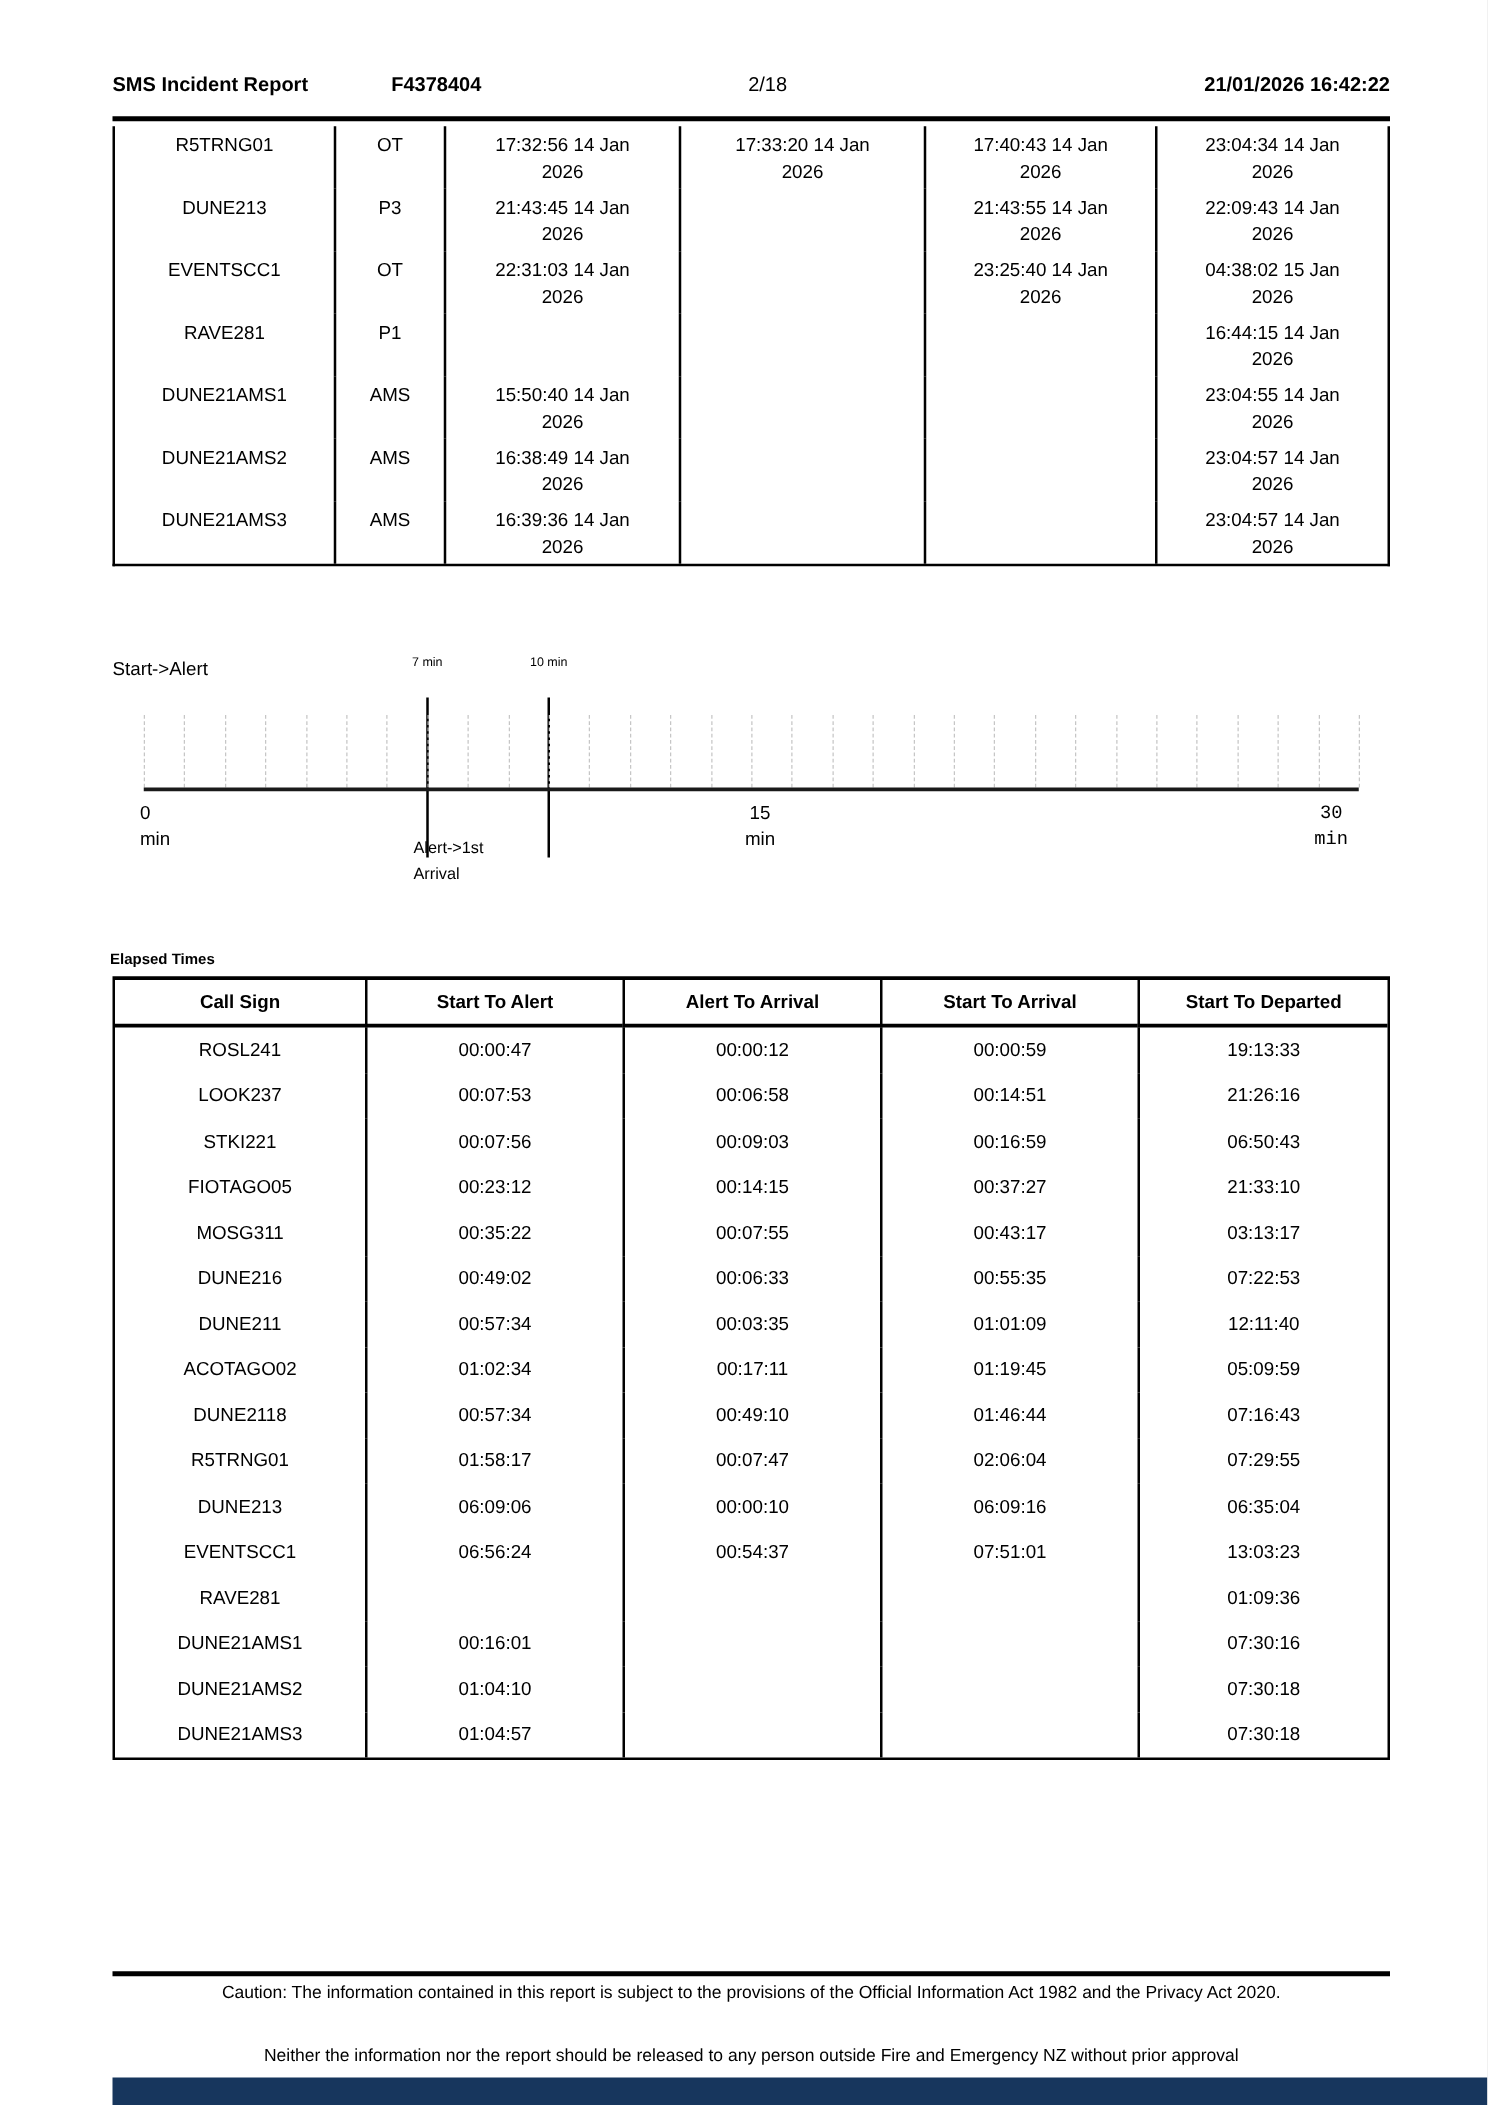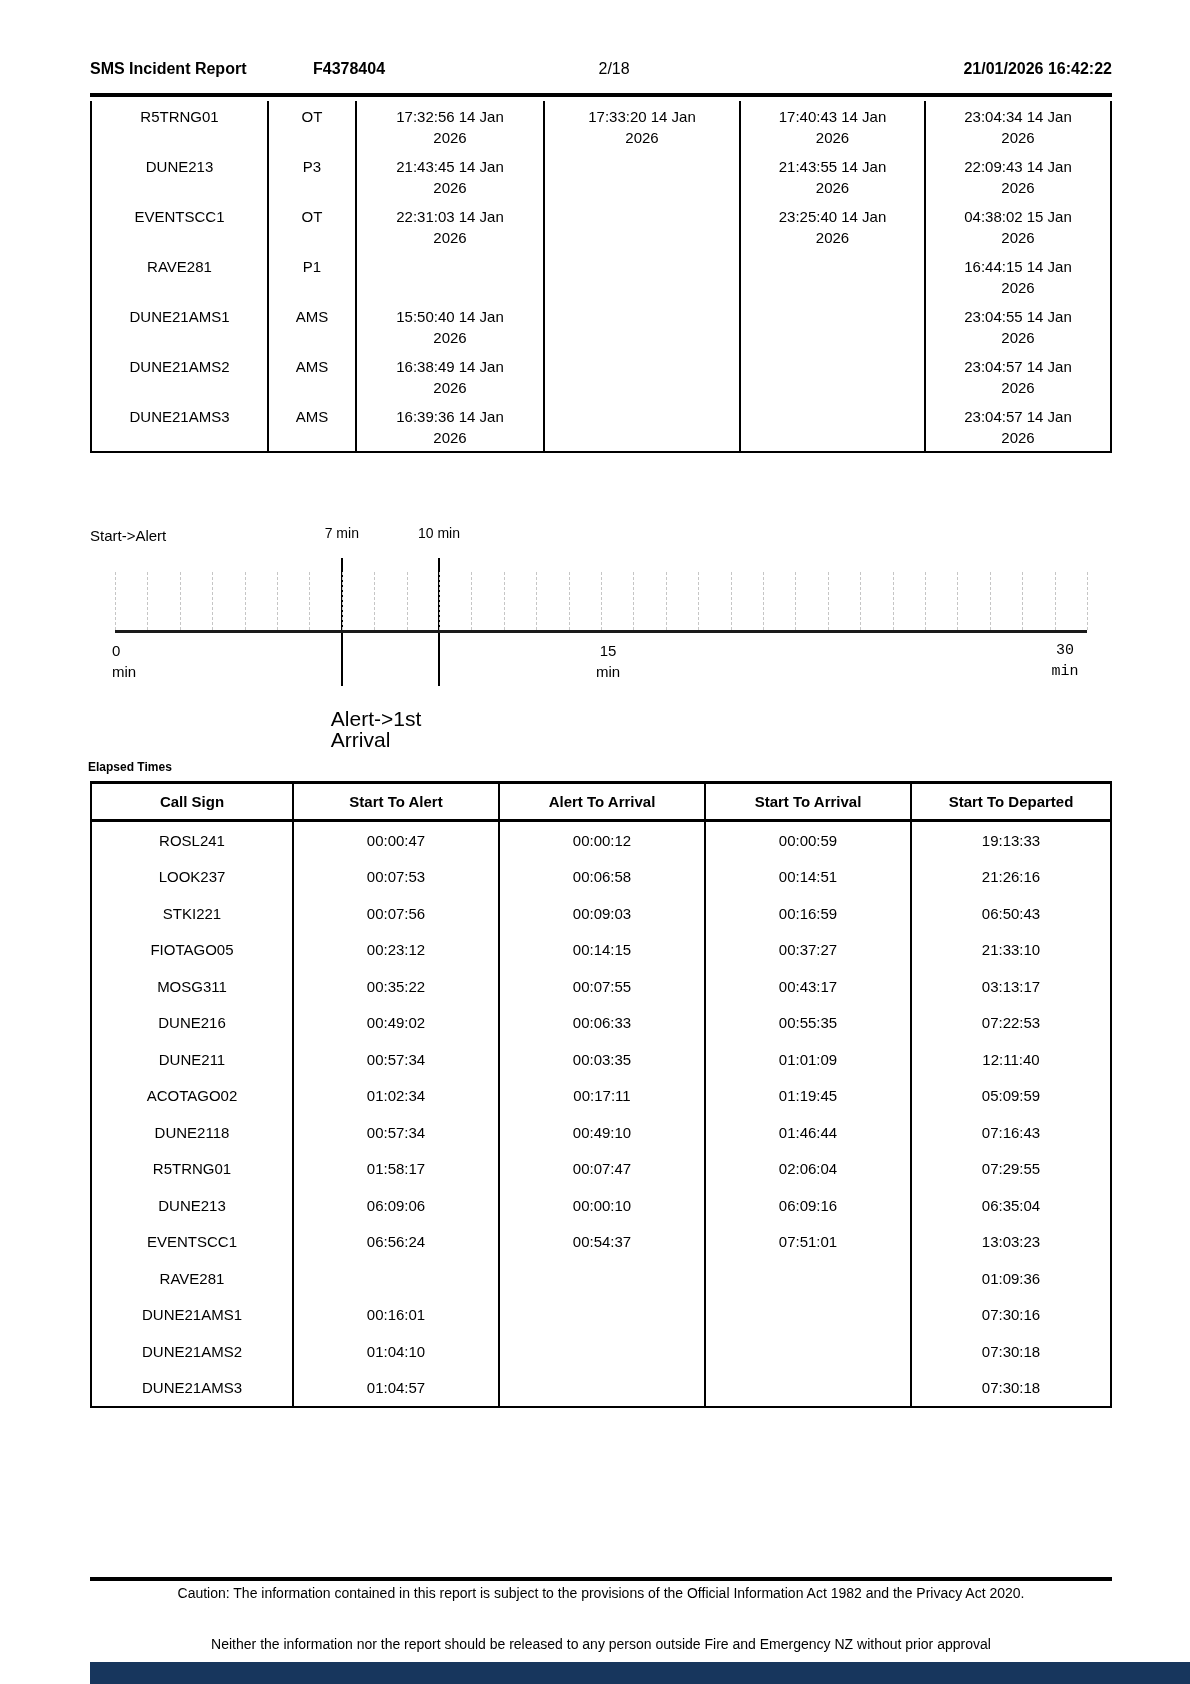--- a/index.html
+++ b/index.html
@@ -21,27 +21,27 @@
   .res-table {
     position:absolute; top:101px; left:90px; width:1022px;
     border-left:2px solid #000; border-right:2px solid #000; border-bottom:2px solid #000;
     font-size:15px; line-height:21px;
   }
   .res-table td { border-left:2px solid #000; vertical-align:top; text-align:center; padding:5px 2px 0 2px; height:50px; }
   .res-table td:first-child { border-left:none; }
   .res-table .wrap { display:inline-block; max-width:124px; }
   
   .tl-label { position:absolute; font-size:15px; }
-  .tl-marker-label { position:absolute; font-size:14px; transform:translateX(-50%); white-space:nowrap; }
+  .tl-marker-label { position:absolute; font-size:10px; transform:translateX(-50%); white-space:nowrap; }
   .tl-marker-line { position:absolute; top:558px; height:128px; width:2px; background:#000; }
   .tl-tick { position:absolute; top:572px; height:58px; width:0; border-left:1px dashed #c6c6c6; }
   .tl-axis { position:absolute; top:630px; left:115px; width:972px; height:3px; background:#1a1a1a; }
   .tl-axis-lab { position:absolute; top:640px; font-size:15px; line-height:21px; }
   .tl-axis-lab span { display:block; }
-  .tl-annot { position:absolute; top:708px; font-size:21px; line-height:21px; }
+  .tl-annot { position:absolute; top:667px; font-size:13px; line-height:21px; }
   .tl-annot span { display:block; }
   
   .elapsed-title { position:absolute; top:760px; left:88px; font-size:12px; font-weight:bold; }
   .el-table {
     position:absolute; top:781px; left:90px; width:1022px;
     border:2px solid #000; border-top:3px solid #000;
     font-size:15px;
   }
   .el-table th { border-left:2px solid #000; border-bottom:3px solid #000; height:38px; text-align:center; vertical-align:middle; font-size:15px; }
   .el-table td { border-left:2px solid #000; height:36.5px; text-align:center; vertical-align:middle; }

